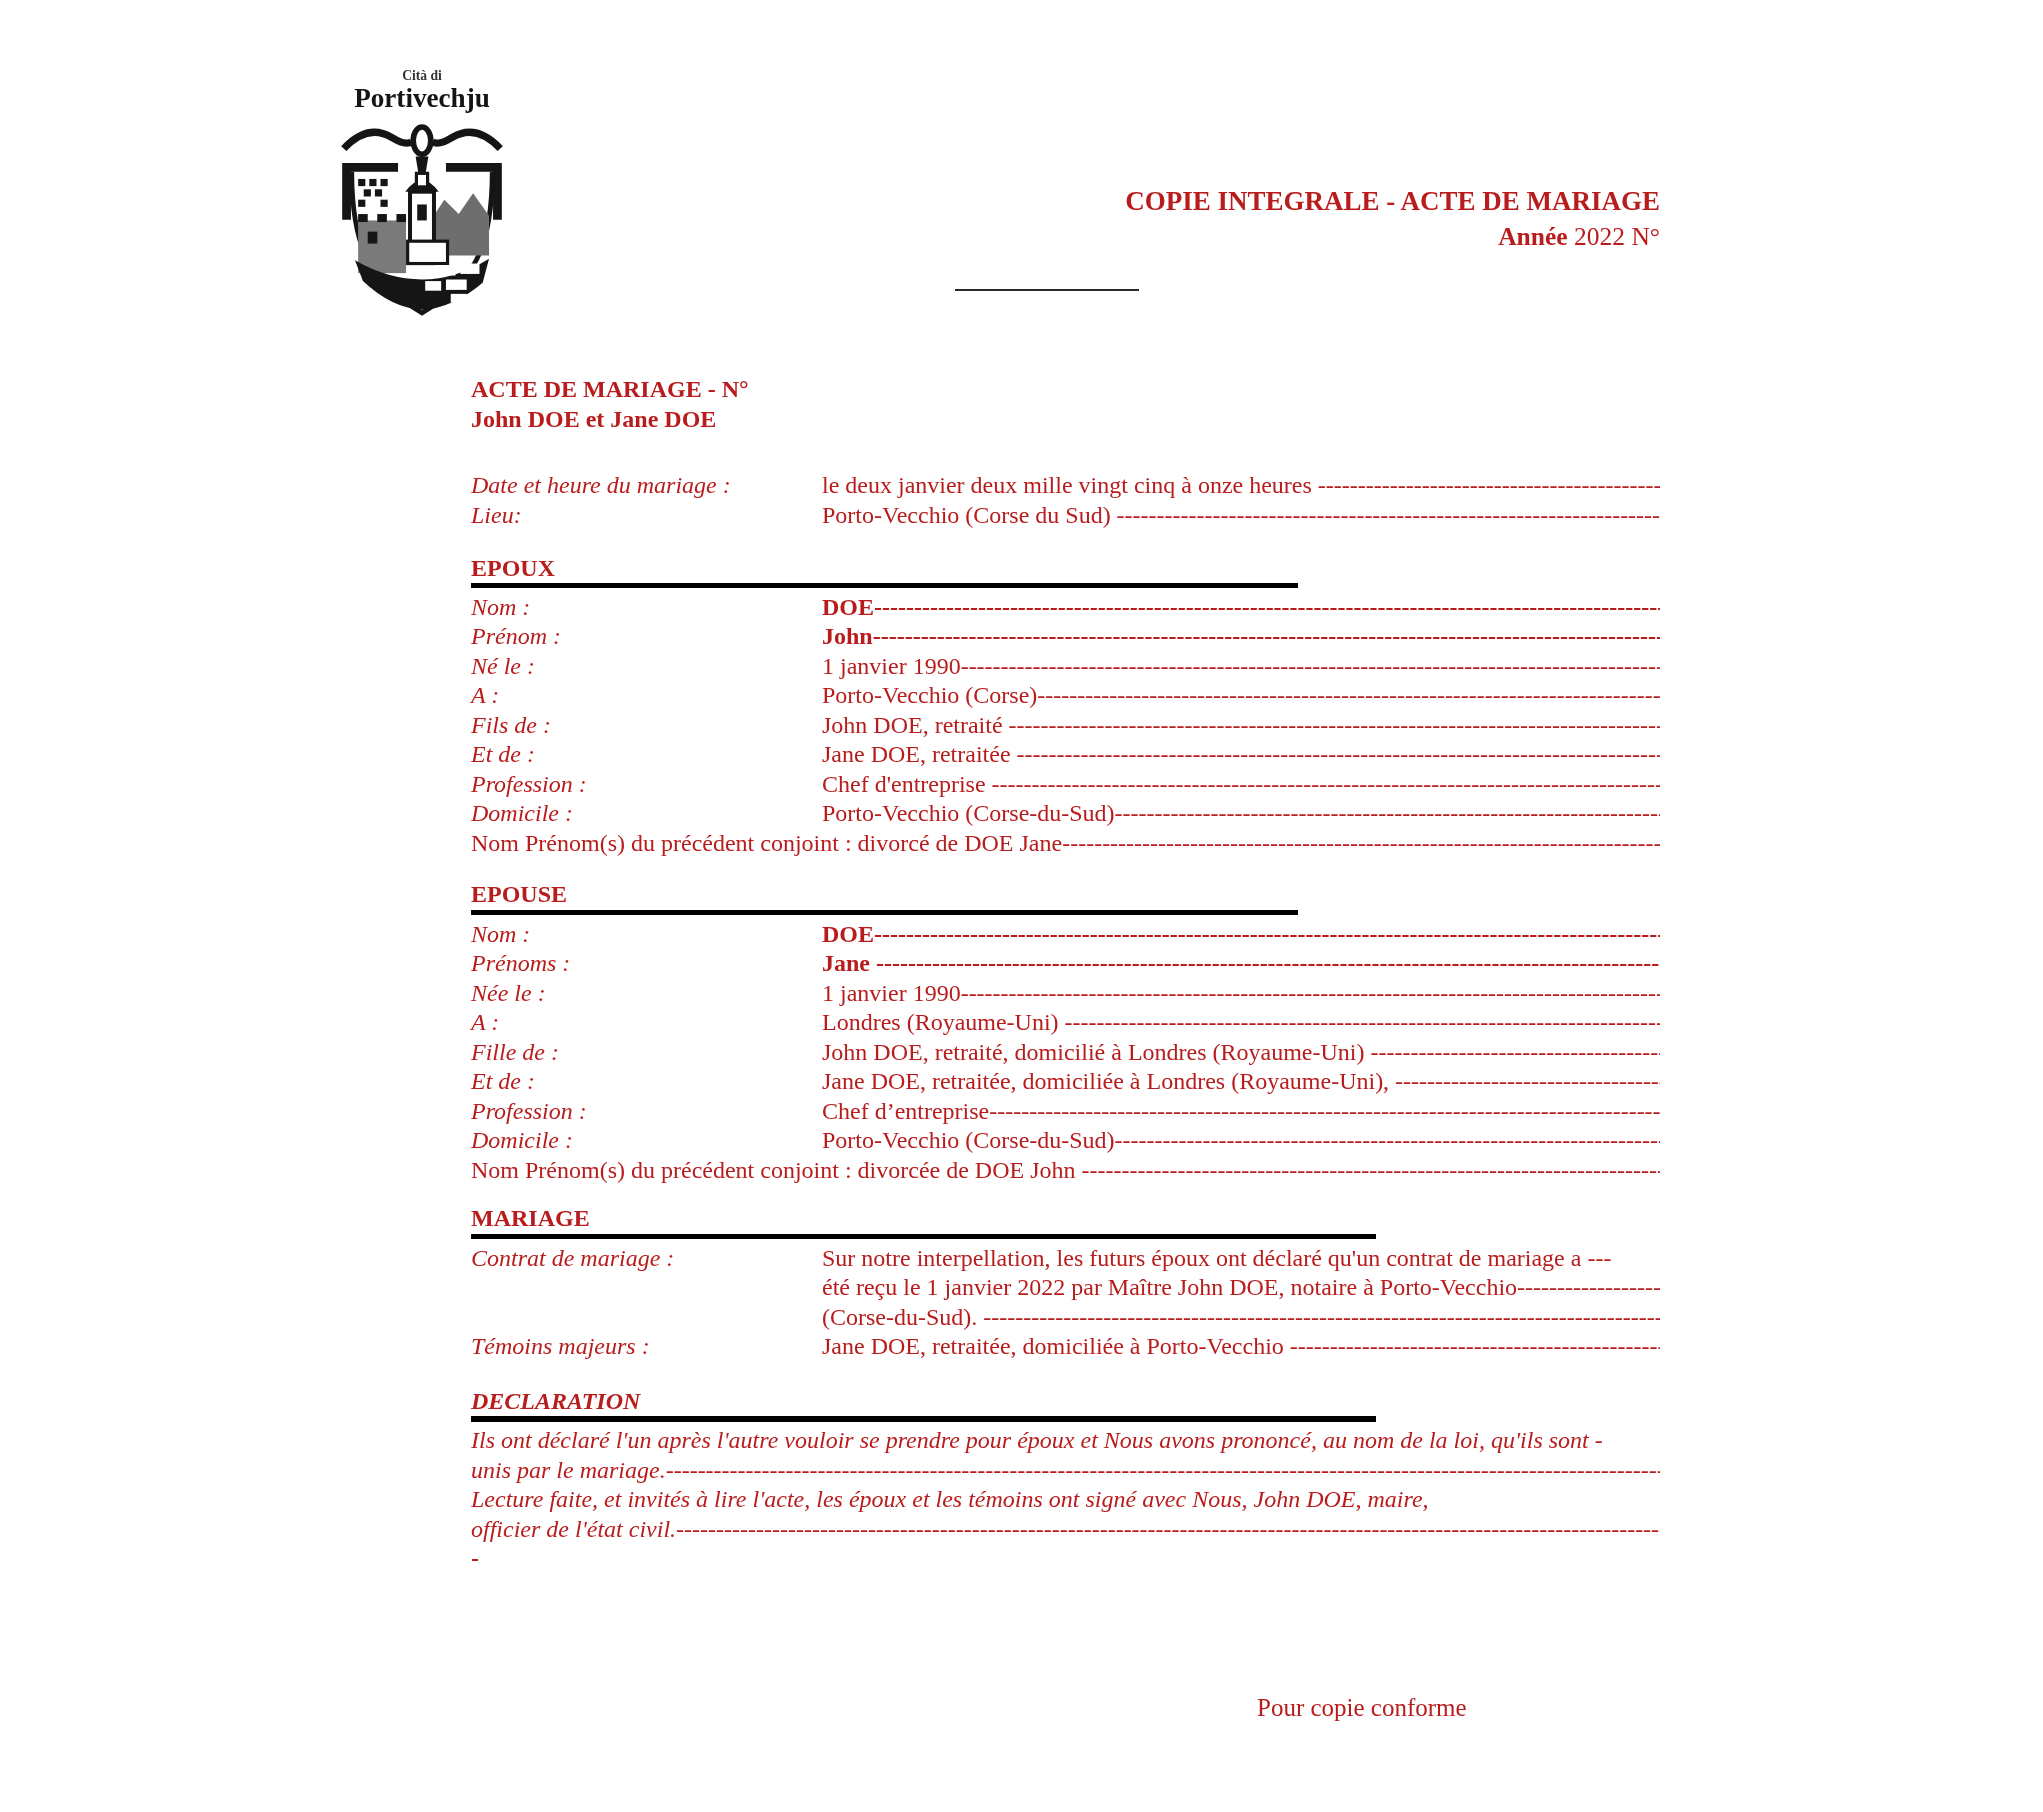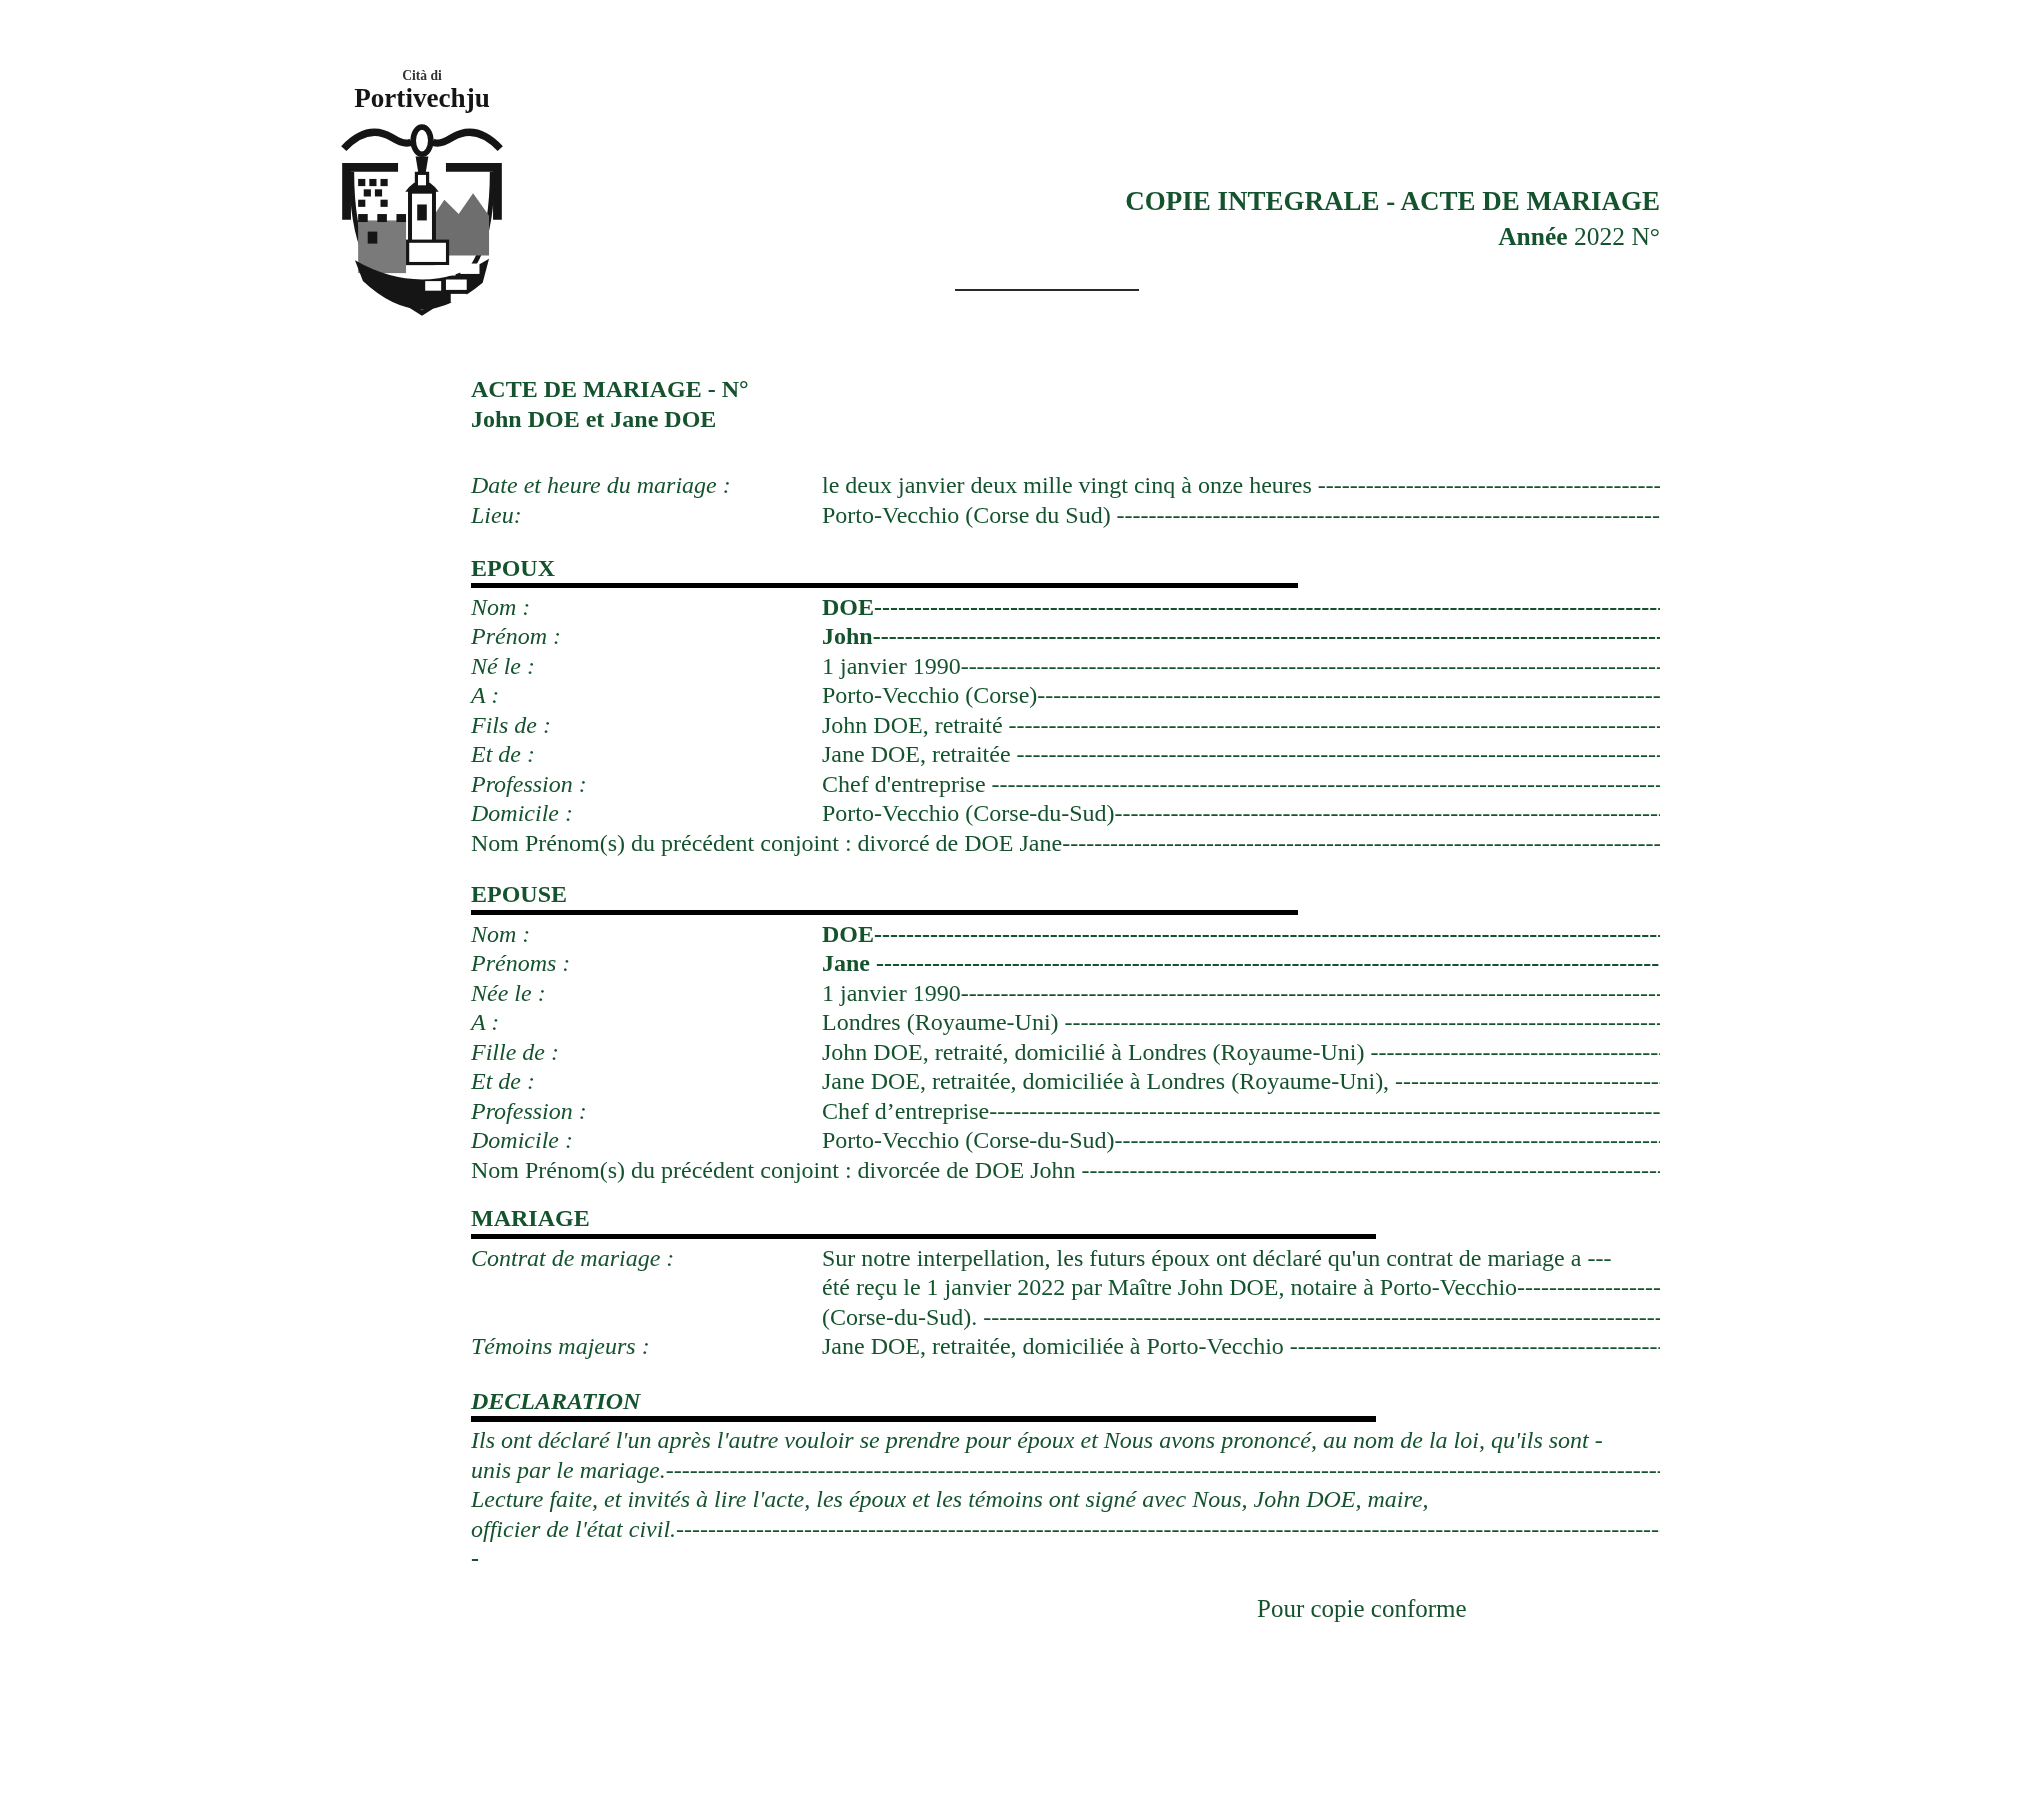--- a/index.html
+++ b/index.html
@@ -1,18 +1,18 @@
 <!DOCTYPE html>
 <html style="font-size:12.8px"><head>
 <meta charset="utf-8">
 <style>
   html,body{margin:0;padding:0;background:#ffffff;}
   .page{
     position:relative;width:2043px;height:1812px;background:#ffffff;
-    font-family:"Liberation Serif", serif;color:#14532d;overflow:hidden;
+    font-family:"Liberation Serif", serif;color:#b91c1c;overflow:hidden;
   }
   
   .logo{position:absolute;left:331px;top:67px;width:182px;height:251px;}
   
   .title-block{position:absolute;left:471px;top:184px;width:1189px;text-align:right;}
   .main-title{font-size:27px;font-weight:bold;line-height:34px;}
   .year-line{font-size:25.5px;line-height:32px;margin-top:3.2px;}
   .year-line b{font-weight:bold;}
   .blank-rule{position:absolute;left:955px;top:289px;width:184px;height:2.4px;background:#2a2a2a;}
   
@@ -28,21 +28,21 @@
   .sec-rule{height:5.6px;background:#000;margin-top:1.6px;}
   .w-spouse{width:827px;}
   .w-wide{width:905px;}
   .sec-rows{margin-top:4.8px;}
   .sec-epoux{margin-top:25.5px;}
   .sec-epouse{margin-top:24px;}
   .sec-mariage{margin-top:21px;}
   .sec-declaration{margin-top:27px;font-style:italic;}
   .mentions{margin-top:65px;font-size:25.5px;font-weight:bold;line-height:32px;}
   .mentions-dash{font-weight:bold;line-height:29.5px;}
-  .copy-note{position:absolute;left:1257px;top:1594px;font-size:25px;line-height:30px;}
+  .copy-note{position:absolute;left:1257px;top:1693px;font-size:25px;line-height:30px;}
 </style>
 </head>
 <body>
 
 <div class="page">
 
   <div class="logo">
     <svg width="182" height="251" viewBox="0 0 228 314">
       <text x="114" y="16" font-size="17" font-weight="bold" text-anchor="middle" fill="#333">Cità di</text>
       <text x="114" y="50" font-size="34" font-weight="bold" text-anchor="middle" fill="#151515">Portivechju</text>

